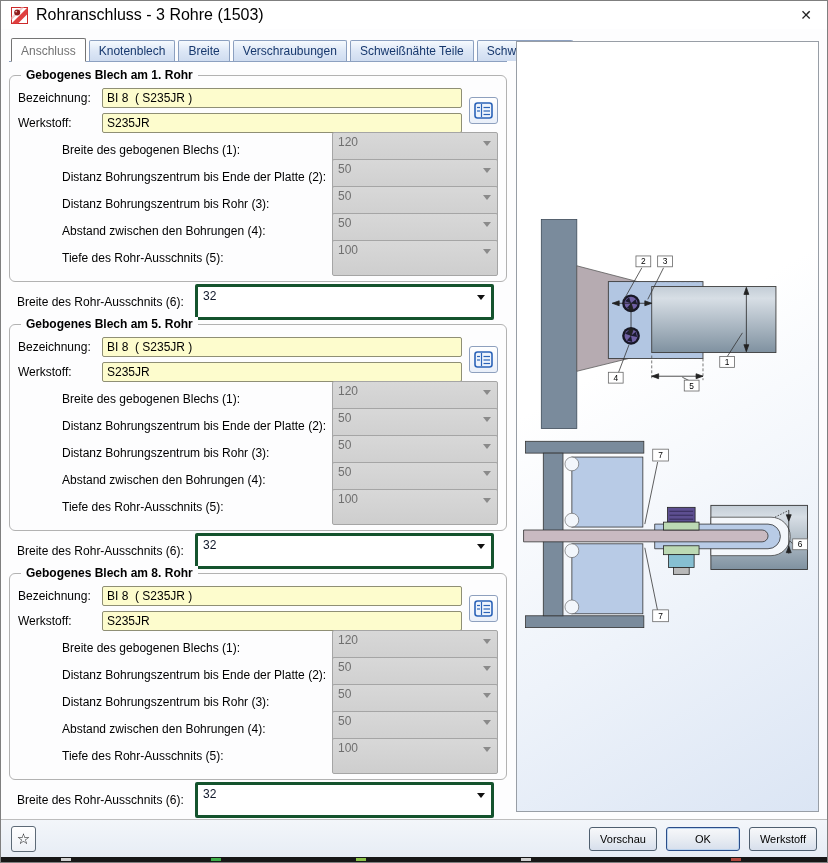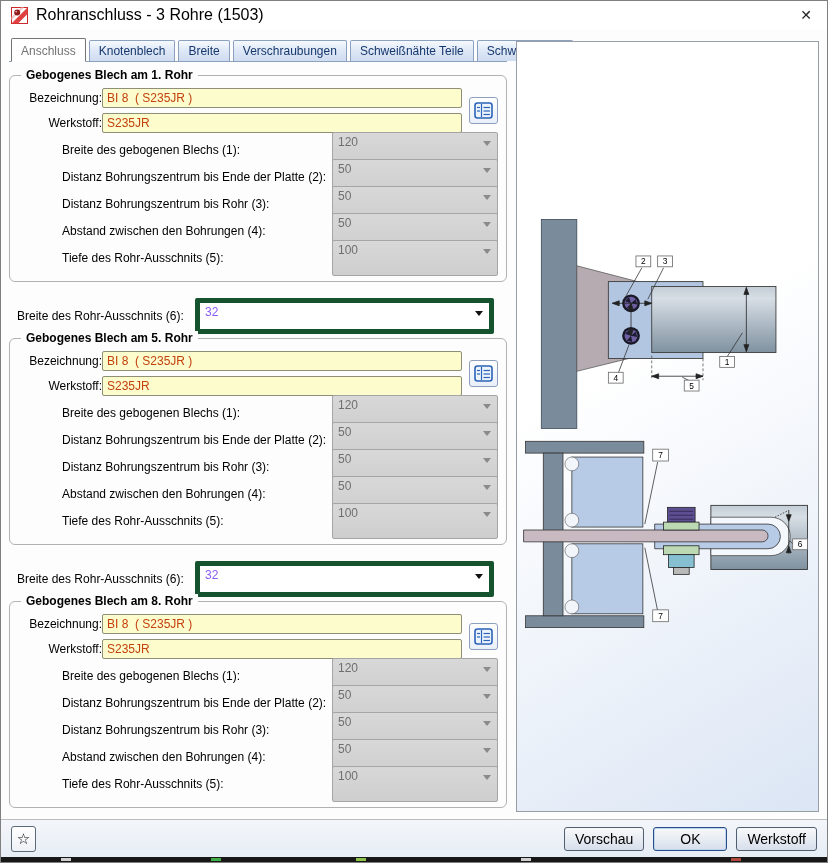--- a/index.html
+++ b/index.html
@@ -23,49 +23,49 @@
   .tab{color:#17386d;background:linear-gradient(#f6fafe,#dde7f6 50%,#cfdcf0);
     border:1px solid #8ca0c0;border-bottom:none;padding:4px 9px 3px;margin-right:3px;
     border-radius:2px 2px 0 0;white-space:nowrap;line-height:13px;cursor:default;}
   .tab.active{background:#fff;color:#737373;border:1px solid #747474;border-bottom:1px solid #fdfdfe;
     padding-top:6px;margin-bottom:-1px;}
   .tabcontent{flex:1;padding-top:2px;}
   
   .group{border:1px solid #b2b2b2;border-radius:6px;margin-top:11px;padding:12px 8px 13px;position:relative;}
   .group-title{position:absolute;top:-8px;left:11px;background:#fdfdfe;padding:0 5px;font-weight:bold;white-space:nowrap;}
   .name-grid{display:grid;grid-template-columns:84px 1fr 36px;row-gap:5px;align-items:center;}
-  .flabel{white-space:nowrap;text-align:right;}
+  .flabel{white-space:nowrap;}
   .yellow-input{height:20px;background:#fdfccd;border:1px solid #8f8f75;border-radius:2px;
-    padding:1px 4px;font-family:"Liberation Sans",sans-serif;font-size:12px;color:#c2410c;width:100%;}
+    padding:1px 4px;font-family:"Liberation Sans",sans-serif;font-size:12px;color:#000000;width:100%;}
   .catalog-btn{grid-row:1/3;grid-column:3;width:29px;height:27px;justify-self:end;
     border:1px solid #8ea0be;border-radius:3px;background:linear-gradient(#ffffff,#e9eff9);
     display:flex;align-items:center;justify-content:center;padding:0;cursor:default;}
   .param-row{display:flex;align-items:center;margin-top:7px;height:20px;margin-left:44px;}
   .plabel{width:270px;flex:none;white-space:nowrap;}
   .combo{width:194px;height:36px;margin-left:auto;position:relative;border-radius:2px;padding:2px 18px 2px 5px;
     white-space:nowrap;overflow:hidden;}
   .combo.disabled{background:linear-gradient(#d8d8d8,#cecece);border:1px solid #a5a5a5;color:#6f6f6f;}
   .combo.disabled::after{content:"";position:absolute;right:6px;top:8px;border-left:4px solid transparent;
     border-right:4px solid transparent;border-top:5px solid #8a8a8a;}
-  .combo.enabled{background:#fff;border:5px solid #14532d;color:#8b5cf6;}
+  .combo.enabled{background:#fff;border:3px solid #14532d;color:#0f172a;}
   .combo.enabled::after{content:"";position:absolute;right:6px;top:8px;border-left:4px solid transparent;
     border-right:4px solid transparent;border-top:5px solid #111;}
-  .cutout-row{display:flex;align-items:center;margin:23px 13px 4px 8px;height:22px;}
+  .cutout-row{display:flex;align-items:center;margin:9px 13px 4px 8px;height:22px;}
   .cutout-row .clabel{width:178px;flex:none;white-space:nowrap;}
   .cutout-row .combo{flex:1;width:auto;}
   
   .preview{flex:1;margin:12px 0 7px;border:1px solid #989ea6;
     background:linear-gradient(150deg,#ffffff 40%,#eef3fa 70%,#dbe5f4);padding:2px;}
   .preview svg{width:100%;height:100%;display:block;}
   
   .footer{height:38px;flex:none;background:linear-gradient(#f3f6fa,#e7edf5);border-top:1px solid #bdbdbd;
     display:flex;align-items:center;padding:0 10px;gap:9px;}
   .win-btn{height:24px;border:1px solid #4f5f6f;border-radius:3px;color:#000;
     background:linear-gradient(#f7f8fa,#e9edf3 48%,#d7dfec);font-family:"Liberation Sans",sans-serif;
-    font-size:14px;padding:0 10px;cursor:default;}
+    font-size:11px;padding:0 10px;cursor:default;}
   .win-btn.primary{border-color:#2a4d89;box-shadow:inset 0 0 0 1px #bcd4ee;min-width:74px;}
   .win-btn.preview-b{min-width:66px;}
   .win-btn.cancel-b{min-width:68px;}
   .fav-btn{width:25px;height:26px;border:1px solid #5d6a77;border-radius:3px;
     background:linear-gradient(#ffffff,#eef1f6);font-size:15px;line-height:1;padding:0;cursor:default;}
   .spacer{flex:1;}
   
   .sliver{height:5px;flex:none;background:#171717;position:relative;}
   .sliver i{position:absolute;top:1px;width:10px;height:3px;display:block;}
 </style>

